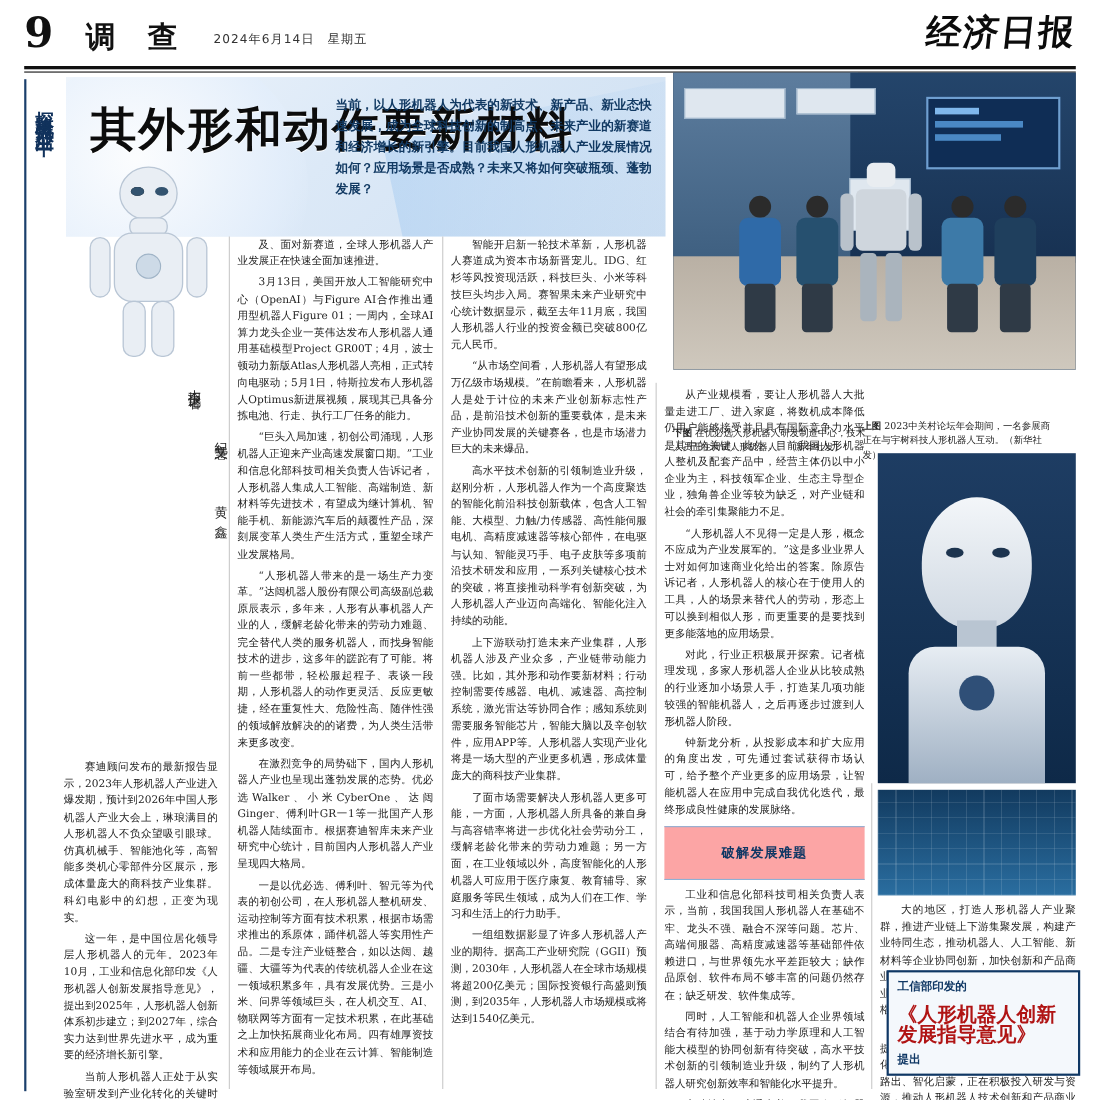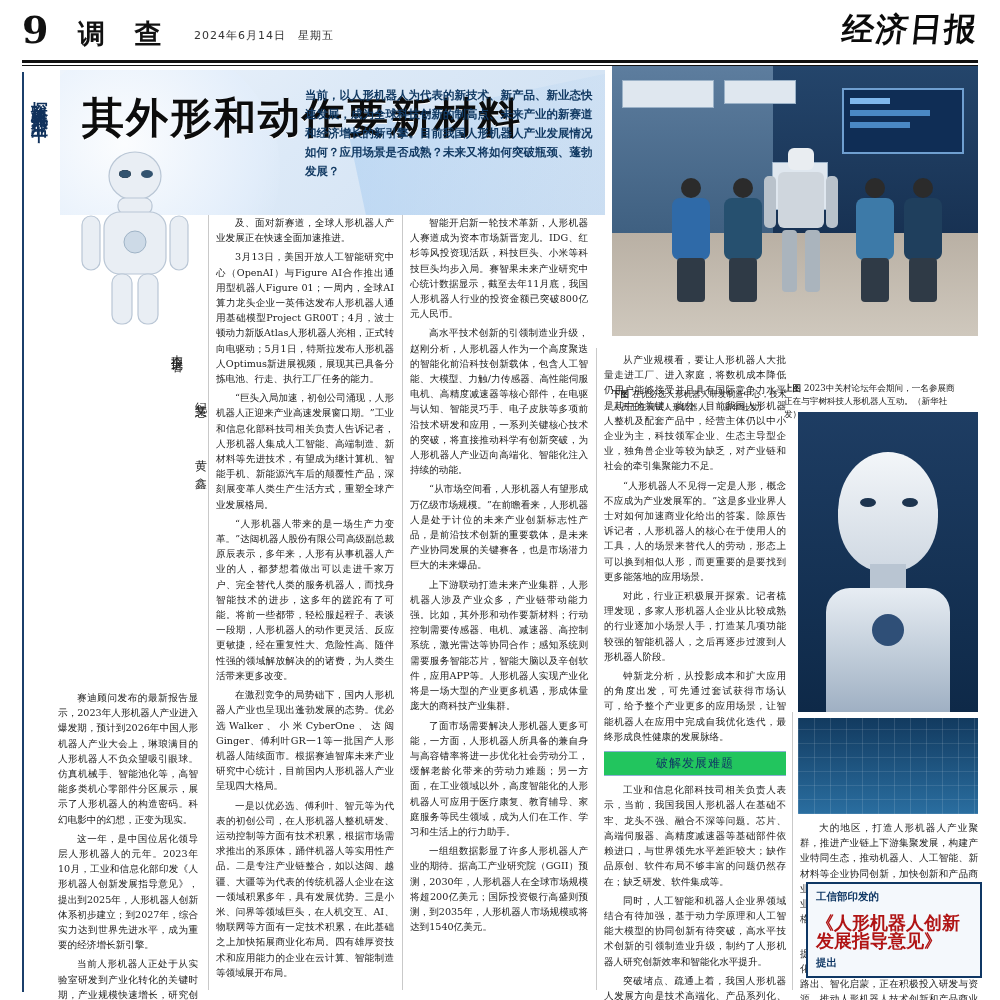--- a/index.html
+++ b/index.html
@@ -39,22 +39,22 @@
   
   .byline{position:absolute;left:160px;top:345px;width:26px;font-size:12px;line-height:18px;writing-mode:vertical-rl;
       text-orientation:upright;color:#222;letter-spacing:2px;}
 
   
   .col{position:absolute;font-size:9.6px;line-height:15.2px;text-align:justify;color:#1a1a1a;
       font-family:"DejaVu Serif","Liberation Serif",serif;}
   .col p{margin:0 0 4px 0;text-indent:19px;}
   .colrule{position:absolute;width:1px;background:#c9c9c9;}
 
-  .subhead{display:block;margin:7px 0 6px 0;padding:4px 0;text-align:center;background:#22c55e;
-      font-family:"DejaVu Sans","Liberation Sans",sans-serif;font-weight:normal;font-size:12px;color:#0f3764;
+  .subhead{display:block;margin:7px 0 6px 0;padding:16px 0;text-align:center;background:#fca5a5;
+      font-family:"DejaVu Sans","Liberation Sans",sans-serif;font-weight:bold;font-size:12px;color:#0f3764;
       letter-spacing:1px;text-indent:0;border-top:1px solid #8fb0d4;border-bottom:1px solid #8fb0d4;}
 
   
   .photo{position:absolute;overflow:hidden;background:#203a55;}
   .cap{position:absolute;font-size:8.6px;line-height:13px;color:#1b1b1b;font-family:"DejaVu Serif","Liberation Serif",serif;}
   .cap .lbl{font-weight:bold;}
 
   
   .p1{left:612px;top:66px;width:366px;height:270px;}
   .p1 .floor{position:absolute;left:0;bottom:0;width:100%;height:38%;background:linear-gradient(#b9b0a4,#cfc8bd);}
@@ -138,42 +138,42 @@
     <circle cx="65" cy="92" r="11" fill="#cddae7" stroke="#9fb3c6"></circle>
   </svg>
 
   <div class="byline">
     <span>本报记者</span>
   </div>
   <div class="byline" style="left:184px;top:392px;">纪文慧</div>
   <div class="byline" style="left:184px;top:450px;">黄 鑫</div>
 
   <div class="col" style="left:58px;top:690px;width:140px;">
-    <p>赛迪顾问发布的最新报告显示，2023年人形机器人产业进入爆发期，预计到2026年中国人形机器人产业大会上，琳琅满目的人形机器人不负众望吸引眼球。仿真机械手、智能池化等，高智能多类机心零部件分区展示，展示了人形机器人的构造密码。科幻电影中的幻想，正变为现实。</p>
+    <p>赛迪顾问发布的最新报告显示，2023年人形机器人产业进入爆发期，预计到2026年中国人形机器人产业大会上，琳琅满目的人形机器人不负众望吸引眼球。仿真机械手、智能池化等，高智能多类机心零部件分区展示，形成体量庞大的商科技产业集群。科幻电影中的幻想，正变为现实。</p>
     <p>这一年，是中国位居化领导层人形机器人的元年。2023年10月，工业和信息化部印发《人形机器人创新发展指导意见》，提出到2025年，人形机器人创新体系初步建立；到2027年，综合实力达到世界先进水平，成为重要的经济增长新引擎。</p>
     <p>当前人形机器人正处于从实验室研发到产业化转化的关键时期，产业规模快速增长，研究创新趋势活跃，生态圈日趋丰富。</p>
 
   </div>
   <div class="colrule" style="left:208px;top:215px;height:775px;"></div>
 
   <div class="col" style="left:216px;top:215px;width:178px;">
     <p>及、面对新赛道，全球人形机器人产业发展正在快速全面加速推进。</p>
     <p>3月13日，美国开放人工智能研究中心（OpenAI）与Figure AI合作推出通用型机器人Figure 01；一周内，全球AI算力龙头企业一英伟达发布人形机器人通用基础模型Project GR00T；4月，波士顿动力新版Atlas人形机器人亮相，正式转向电驱动；5月1日，特斯拉发布人形机器人Optimus新进展视频，展现其已具备分拣电池、行走、执行工厂任务的能力。</p>
     <p>“巨头入局加速，初创公司涌现，人形机器人正迎来产业高速发展窗口期。”工业和信息化部科技司相关负责人告诉记者，人形机器人集成人工智能、高端制造、新材料等先进技术，有望成为继计算机、智能手机、新能源汽车后的颠覆性产品，深刻展变革人类生产生活方式，重塑全球产业发展格局。</p>
-    <p>“人形机器人带来的是一场生产力变革。”达闼机器人股份有限公司高级副总裁原辰表示，多年来，人形有从事机器人产业的人，都梦想着做出可以走进千家万户、完全替代人类的服务机器人，而找身智能技术的进步，这多年的蹉跎有了可能。将前一些都带，轻松服起程子、表谈一段期，人形机器人的动作更灵活、反应更敏捷，经在重复性大、危险性高、随伴性强的领域解放解决的的诸费，为人类生活带来更多改变。</p>
+    <p>“人形机器人带来的是一场生产力变革。”达闼机器人股份有限公司高级副总裁原辰表示，多年来，人形有从事机器人产业的人，缓解老龄化带来的劳动力难题、完全替代人类的服务机器人，而找身智能技术的进步，这多年的蹉跎有了可能。将前一些都带，轻松服起程子、表谈一段期，人形机器人的动作更灵活、反应更敏捷，经在重复性大、危险性高、随伴性强的领域解放解决的的诸费，为人类生活带来更多改变。</p>
     <p>在激烈竞争的局势础下，国内人形机器人产业也呈现出蓬勃发展的态势。优必选Walker、小米CyberOne、达闼Ginger、傅利叶GR一1等一批国产人形机器人陆续面市。根据赛迪智库未来产业研究中心统计，目前国内人形机器人产业呈现四大格局。</p>
     <p>一是以优必选、傅利叶、智元等为代表的初创公司，在人形机器人整机研发、运动控制等方面有技术积累，根据市场需求推出的系原体，踊伴机器人等实用性产品。二是专注产业链整合，如以达闼、越疆、大疆等为代表的传统机器人企业在这一领域积累多年，具有发展优势。三是小米、问界等领域巨头，在人机交互、AI、物联网等方面有一定技术积累，在此基础之上加快拓展商业化布局。四有雄厚资技术和应用能力的企业在云计算、智能制造等领域展开布局。</p>
 
   </div>
   <div class="colrule" style="left:402px;top:215px;height:775px;"></div>
 
   <div class="col" style="left:410px;top:215px;width:178px;">
     <p>智能开启新一轮技术革新，人形机器人赛道成为资本市场新晋宠儿。IDG、红杉等风投资现活跃，科技巨头、小米等科技巨头均步入局。赛智果未来产业研究中心统计数据显示，截至去年11月底，我国人形机器人行业的投资金额已突破800亿元人民币。</p>
+    <p>“从市场空间看，人形机器人有望形成万亿级市场规模。”在前瞻看来，人形机器人是处于计位的未来产业创新标志性产品，是前沿技术创新的重要载体，是未来产业协同发展的关键赛各，也是市场潜力巨大的未来爆品。</p>
     <p>高水平技术创新的引领制造业升级，赵刚分析，人形机器人作为一个高度聚迭的智能化前沿科技创新载体，包含人工智能、大模型、力触/力传感器、高性能伺服电机、高精度减速器等核心部件，在电驱与认知、智能灵巧手、电子皮肤等多项前沿技术研发和应用，一系列关键核心技术的突破，将直接推动科学有创新突破，为人形机器人产业迈向高端化、智能化注入持续的动能。</p>
-    <p>“从市场空间看，人形机器人有望形成万亿级市场规模。”在前瞻看来，人形机器人是处于计位的未来产业创新标志性产品，是前沿技术创新的重要载体，是未来产业协同发展的关键赛各，也是市场潜力巨大的未来爆品。</p>
     <p>上下游联动打造未来产业集群，人形机器人涉及产业众多，产业链带动能力强。比如，其外形和动作要新材料；行动控制需要传感器、电机、减速器、高控制系统，激光雷达等协同合作；感知系统则需要服务智能芯片，智能大脑以及辛创软件，应用APP等。人形机器人实现产业化将是一场大型的产业更多机遇，形成体量庞大的商科技产业集群。</p>
     <p>了面市场需要解决人形机器人更多可能，一方面，人形机器人所具备的兼自身与高容错率将进一步优化社会劳动分工，缓解老龄化带来的劳动力难题；另一方面，在工业领域以外，高度智能化的人形机器人可应用于医疗康复、教育辅导、家庭服务等民生领域，成为人们在工作、学习和生活上的行力助手。</p>
     <p>一组组数据影显了许多人形机器人产业的期待。据高工产业研究院（GGII）预测，2030年，人形机器人在全球市场规模将超200亿美元；国际投资银行高盛则预测，到2035年，人形机器人市场规模或将达到1540亿美元。</p>
 
   </div>
   <div class="colrule" style="left:596px;top:348px;height:642px;"></div>
 
   <div class="col" style="left:604px;top:352px;width:182px;">
     <p>从产业规模看，要让人形机器人大批量走进工厂、进入家庭，将数机成本降低仍用户能够接受并且具有国际竞争力水平是其中的关键。此外，目前我国人形机器人整机及配套产品中，经营主体仍以中小企业为主，科技领军企业、生态主导型企业，独角兽企业等较为缺乏，对产业链和社会的牵引集聚能力不足。</p>
     <p>“人形机器人不见得一定是人形，概念不应成为产业发展军的。”这是多业业界人士对如何加速商业化给出的答案。除原告诉记者，人形机器人的核心在于使用人的工具，人的场景来替代人的劳动，形态上可以换到相似人形，而更重要的是要找到更多能落地的应用场景。</p>

